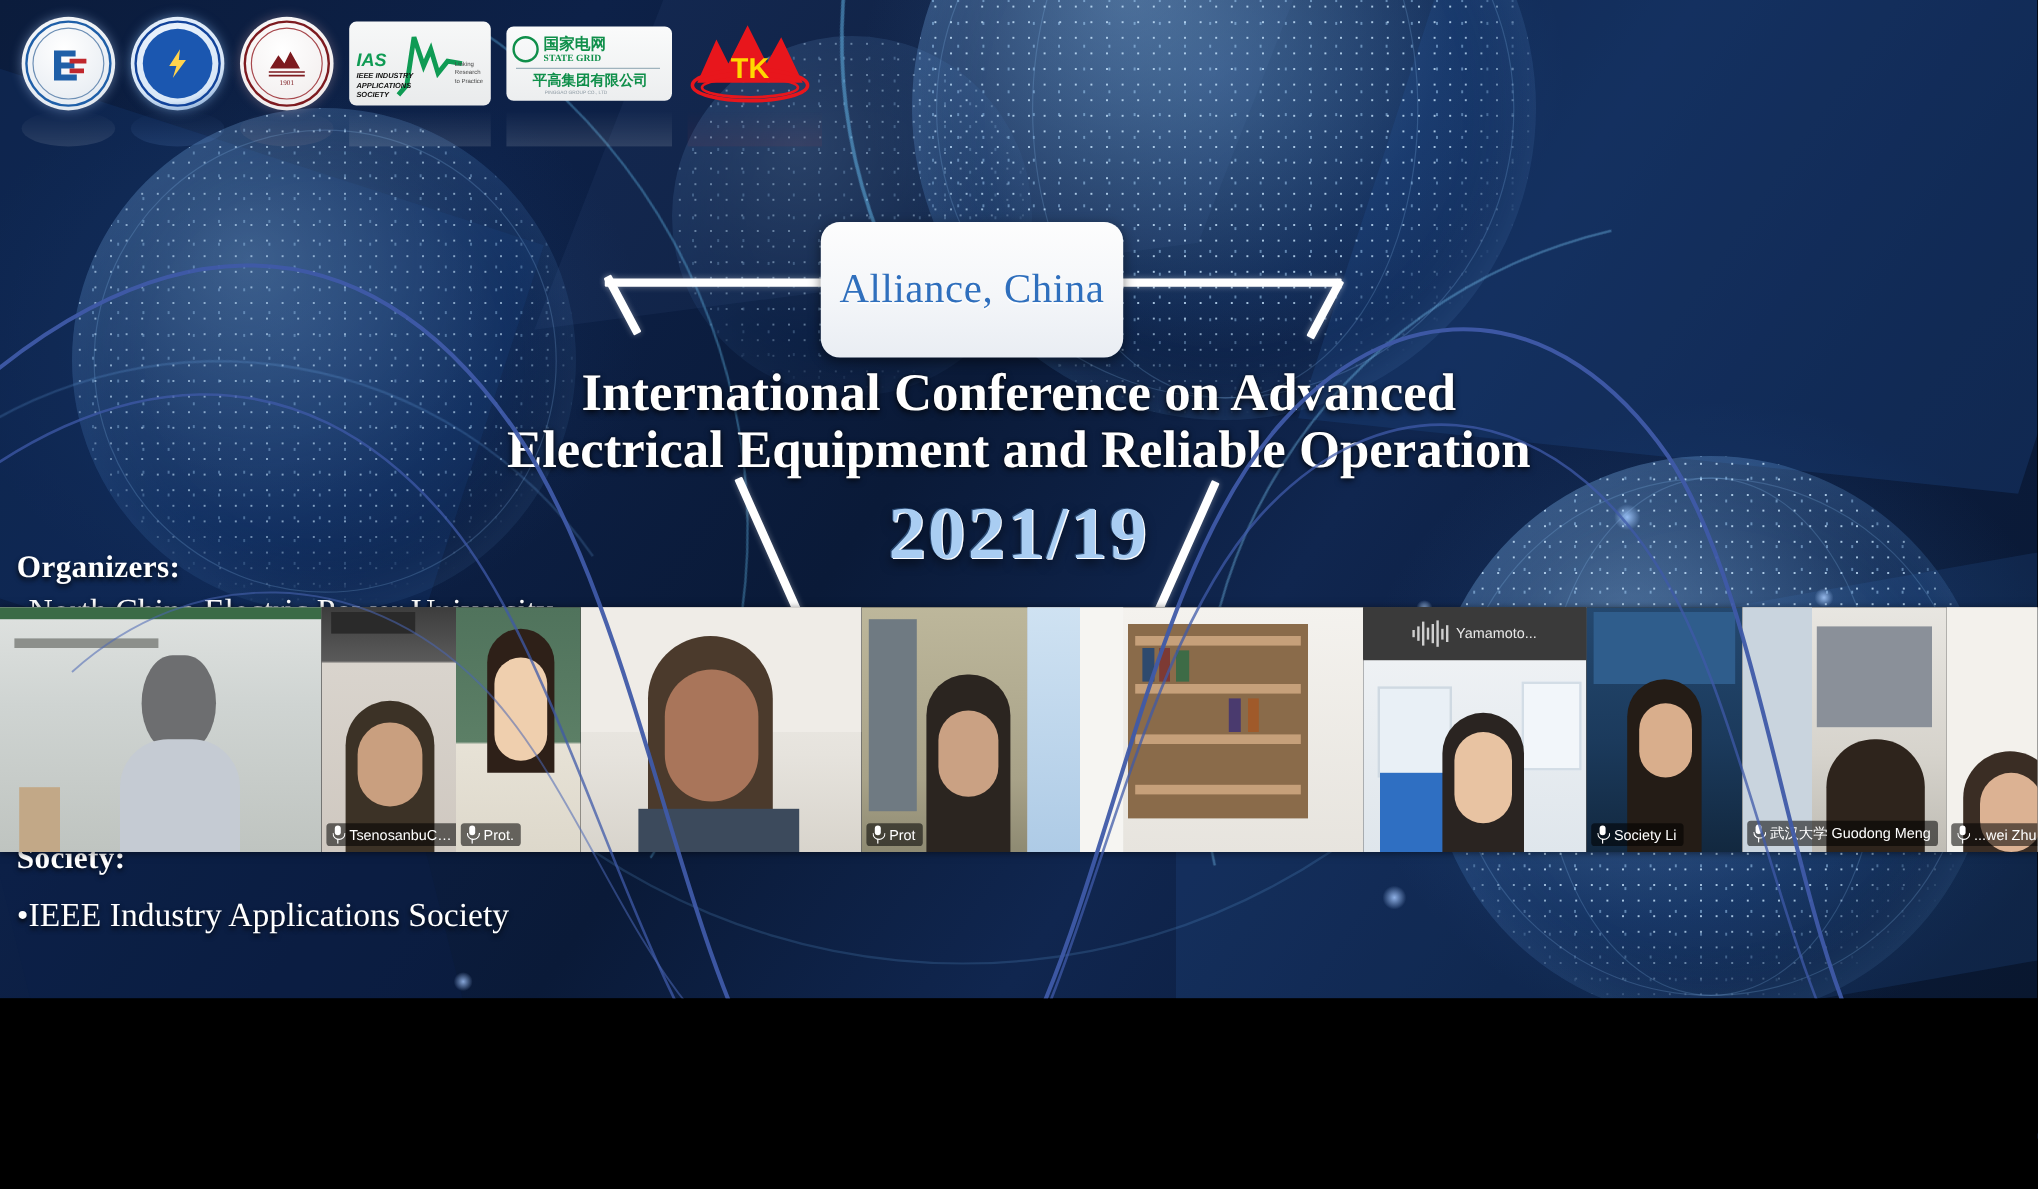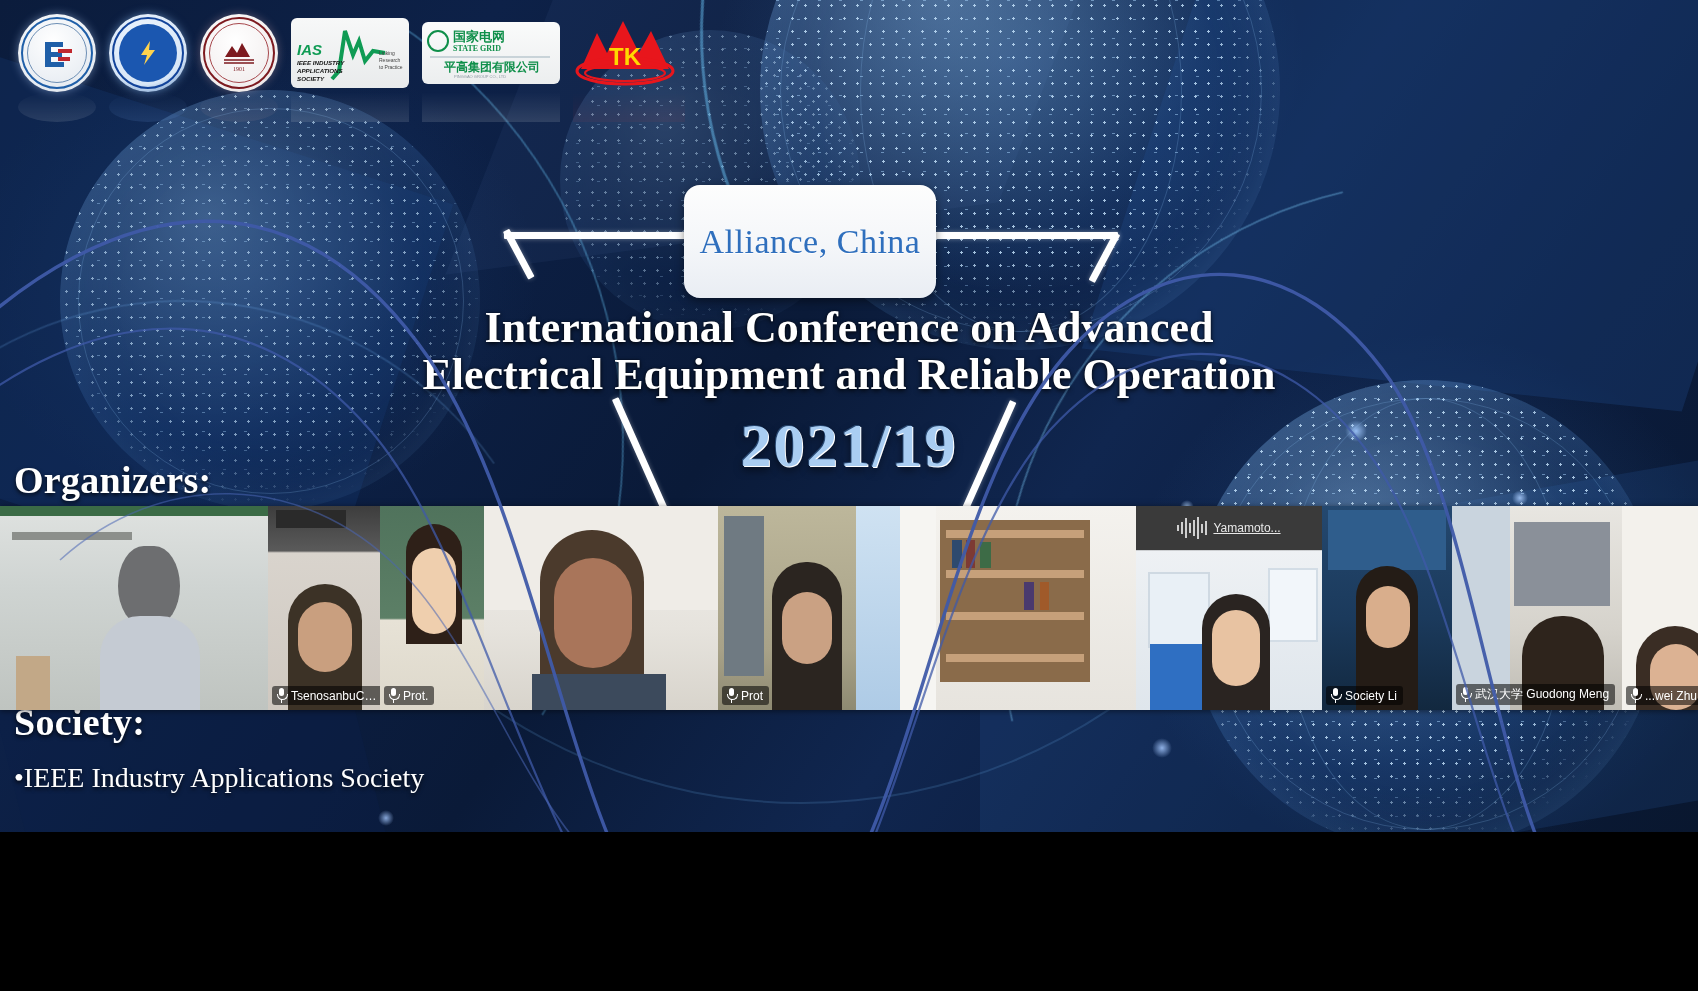--- a/index.html
+++ b/index.html
@@ -63,21 +63,21 @@
     font-family:"Liberation Serif",serif;font-weight:bold;font-size:44px;line-height:1.06;color:#ffffff;
     text-shadow:0 2px 5px rgba(0,0,0,.75), 0 0 2px rgba(0,0,0,.6);}
   .title .l2{display:block;}
   .date{position:absolute;left:0;right:0;top:410px;text-align:center;z-index:8;
     font-family:"Liberation Serif",serif;font-weight:bold;font-size:62px;color:#a9cdf2;letter-spacing:2px;
     text-shadow:1px 1px 0 #ffffff, -1px -1px 0 #27466f, 0 4px 9px rgba(0,0,0,.55);}
 
   
   .block{position:absolute;z-index:10;color:#fff;font-family:"Liberation Serif",serif;
     text-shadow:0 2px 4px rgba(0,0,0,.8);}
-  .hdr{font-size:38px;font-weight:bold;letter-spacing:.3px;}
+  .hdr{font-size:26px;font-weight:bold;letter-spacing:.3px;}
   .li{font-size:28px;line-height:1.12;white-space:nowrap;}
   #organizers{left:14px;top:458px;}
   #organizers .hdr{margin-bottom:6px;}
   #sponsors{left:14px;top:700px;}
   #sponsors .hdr{margin-bottom:18px;}
 
   
   .waves{position:absolute;left:0;top:0;width:1698px;height:991px;z-index:20;pointer-events:none;}
 
   
@@ -88,21 +88,21 @@
   .tile .namebar{position:absolute;left:4px;bottom:5px;display:flex;align-items:center;gap:4px;
     background:rgba(0,0,0,.55);border-radius:3px;padding:2px 6px 2px 4px;max-width:92%;}
   .tile .namebar .nm{font-family:"Liberation Sans",sans-serif;font-size:12px;color:#fff;
     white-space:nowrap;overflow:hidden;text-overflow:ellipsis;}
   .mic{width:11px;height:15px;position:relative;flex:0 0 auto;}
   .mic .cap{position:absolute;left:3px;top:0;width:5px;height:8px;border-radius:3px;background:#fff;}
   .mic .arcm{position:absolute;left:1px;top:6px;width:9px;height:5px;border:1.4px solid #fff;border-top:0;border-radius:0 0 6px 6px;}
   .mic .stem{position:absolute;left:5px;top:11px;width:1.4px;height:4px;background:#fff;}
   .topname{position:absolute;left:0;right:0;top:0;height:44px;background:#3a3a3a;display:flex;align-items:center;
     justify-content:center;gap:6px;}
-  .topname .nm{font-family:"Liberation Sans",sans-serif;font-size:12px;color:#e8e8e8;text-decoration:underline;}
+  .topname .nm{font-family:"Liberation Sans",sans-serif;font-size:12px;color:#e8e8e8;}
   .wavebars{display:flex;align-items:center;gap:2px;height:24px;}
   .wavebars i{display:block;width:2px;background:#cfcfcf;}
 
   .blackbar{position:absolute;left:0;top:832px;width:1698px;height:159px;background:#000;z-index:25;}
 </style>
 </head>
 <body>
 
 <div id="stage">
 

